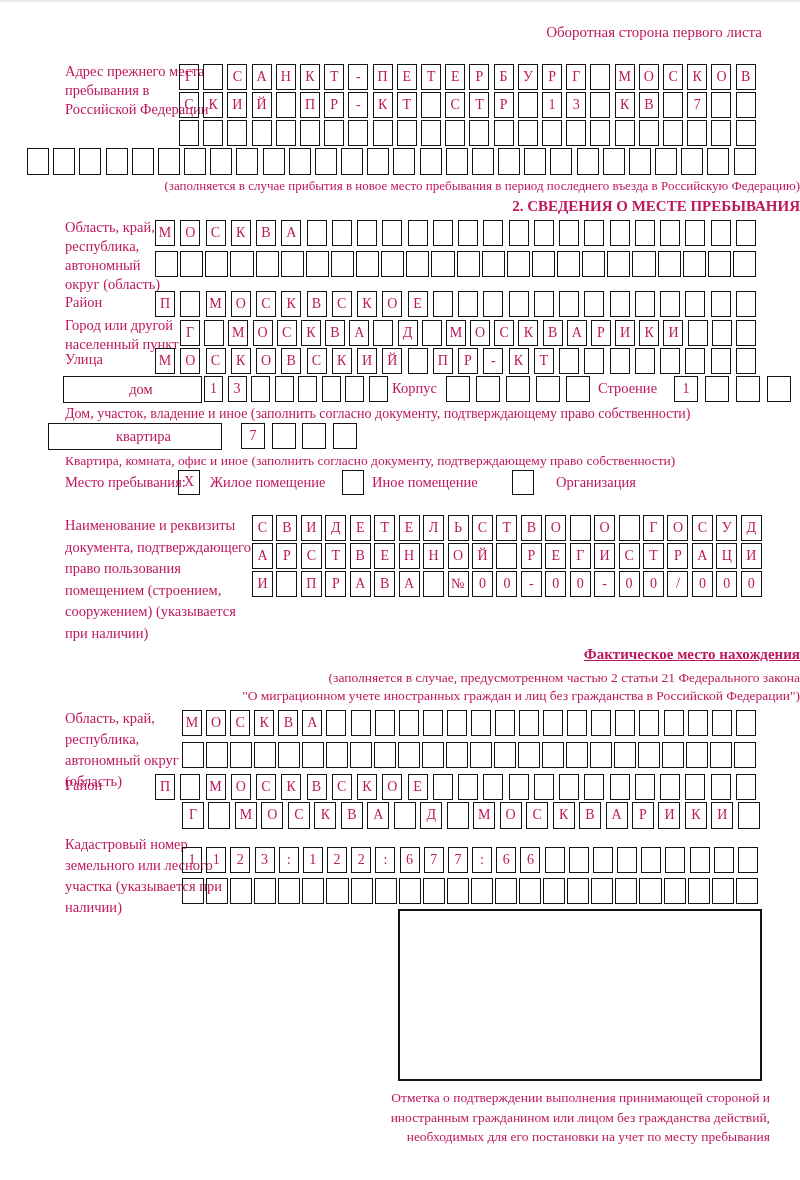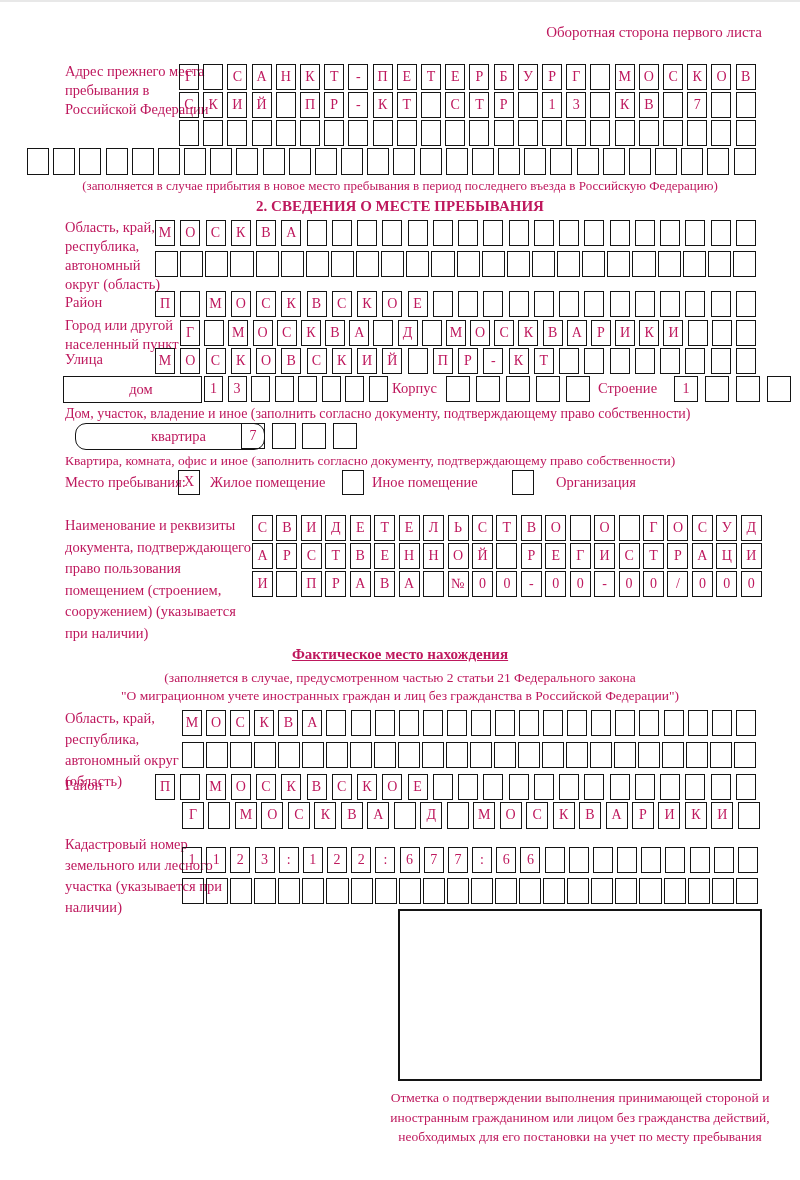--- a/index.html
+++ b/index.html
@@ -2,21 +2,21 @@
 <html><head>
 <meta charset="utf-8">
 <style>
   html,body{margin:0;padding:0;background:#e8e8e8;}
   .page{position:relative;width:800px;height:1180px;margin:2px auto;background:#ffffff;
         font-family:"Liberation Serif",serif;color:#be185d;overflow:hidden;}
   .abs{position:absolute;}
   .lbl{font-size:14.5px;line-height:19px;}
   .small{font-size:13px;}
   .bold{font-weight:bold;}
-  .center{text-align:center;}
+  .center{text-align:right;}
   
   .grid{position:absolute;display:flex;justify-content:space-between;}
   .grid .cell{box-sizing:border-box;flex:0 0 auto;width:20px;height:26px;border:1.6px solid #141414;
               text-align:center;font-size:14px;line-height:23px;font-family:"Liberation Serif",serif;}
   .grid.cw22 .cell{width:22px;height:27px;}
   .grid.cw19 .cell{width:19px;height:26px;}
   .grid.cw21 .cell{width:21px;height:26px;}
   .grid.cw24 .cell{width:24px;height:26px;}
   .grid.tight{justify-content:flex-start;gap:2px;}
   .grid.tight .cell{flex:1 1 auto;}
@@ -306,21 +306,21 @@
     </div>
   <div class="abs lbl" style="left:598px;top:377px;">Строение</div>
   <div class="grid cw24" style="left:674px;top:374px;width:117px;">
       <span class="cell">1</span>
       <span class="cell"></span>
       <span class="cell"></span>
       <span class="cell"></span>
     </div>
   <div class="abs" style="left:65px;top:404px;font-size:14px;">Дом, участок, владение и иное (заполнить согласно документу, подтверждающему право собственности)</div>
 
-  <div class="abs wbox" style="left:75px;top:421px;width:190px;border-radius:11px;">квартира</div>
+  <div class="abs wbox" style="left:48px;top:421px;width:174px;">квартира</div>
   <div class="grid cw24" style="left:241px;top:421px;width:116px;">
       <span class="cell">7</span>
       <span class="cell"></span>
       <span class="cell"></span>
       <span class="cell"></span>
     </div>
   <div class="abs" style="left:65px;top:451px;font-size:13.5px;">Квартира, комната, офис и иное (заполнить согласно документу, подтверждающему право собственности)</div>
 
   <div class="abs lbl" style="left:65px;top:471px;">Место пребывания:</div>
   <div class="abs chk" style="left:178px;top:468px;">X</div>

